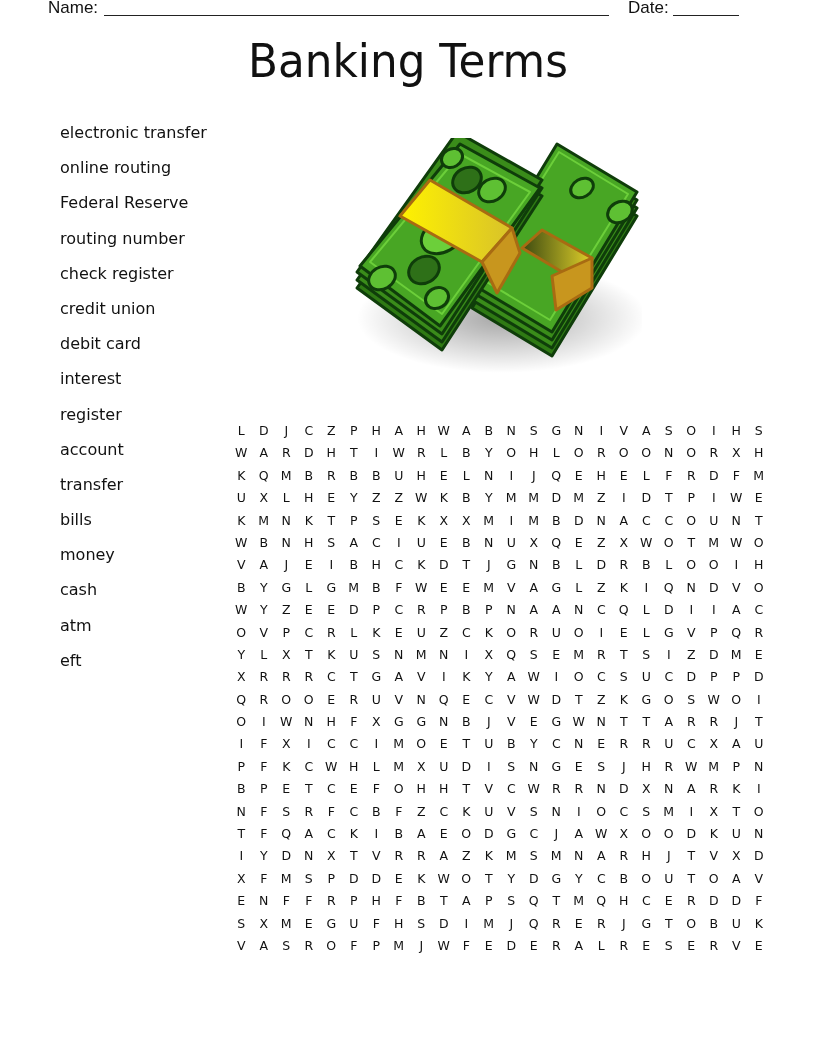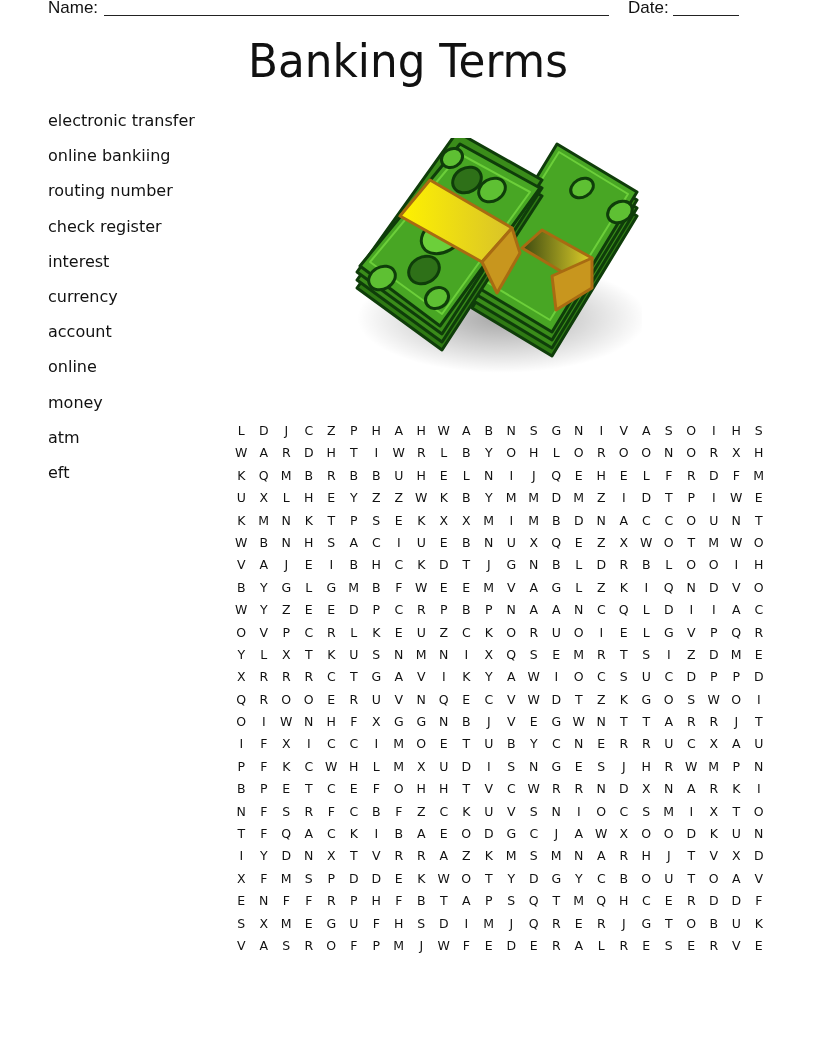--- a/index.html
+++ b/index.html
@@ -14,21 +14,21 @@
   .header-line .date-label { position: absolute; left: 580px; top: 0; }
   .header-line .date-blank { position: absolute; left: 625px; top: 0; width: 66px; border-bottom: 1px solid #222; height: 17px; }
   .title {
     position: absolute; top: 34px; left: 0; width: 816px; text-align: center;
     font-family: "DejaVu Sans", sans-serif; font-size: 46px; font-weight: normal;
     letter-spacing: 0px; color: #111; margin: 0;
     transform: scaleX(0.95);
   }
   .word-list {
     position: absolute; top: 110px; left: 48px; width: 180px;
-    list-style: none; margin: 0; padding: 0;
+    list-style: none; margin: 12px; padding: 0;
     font-family: "DejaVu Sans", sans-serif; font-size: 16px; color: #111;
   }
   .word-list li { height: 35.2px; line-height: 22px; white-space: nowrap; }
   .money-art { position: absolute; top: 138px; left: 352px; width: 290px; height: 250px; }
   .grid {
     position: absolute; top: 420px; left: 230px;
     display: grid; grid-template-columns: repeat(24, 22.5px);
     grid-auto-rows: 22.4px;
     font-family: "DejaVu Sans", sans-serif; font-size: 12.5px; color: #111;
   }
@@ -41,28 +41,33 @@
   <span class="name-label">Name:</span>
   <span class="name-blank"></span>
   <span class="date-label">Date:</span>
   <span class="date-blank"></span>
 </div>
 
 <h1 class="title">Banking Terms</h1>
 
 <ul class="word-list">
   <li>electronic transfer</li>
-  <li>online bankiing</li>
+  <li>online routing</li>
+  <li>Federal Reserve</li>
   <li>routing number</li>
   <li>check register</li>
+  <li>credit union</li>
+  <li>debit card</li>
   <li>interest</li>
-  <li>currency</li>
+  <li>register</li>
   <li>account</li>
-  <li>online</li>
+  <li>transfer</li>
+  <li>bills</li>
   <li>money</li>
+  <li>cash</li>
   <li>atm</li>
   <li>eft</li>
 </ul>
 
 <div class="money-art">
   <svg width="290" height="250" viewBox="0 0 290 250" xmlns="http://www.w3.org/2000/svg">
     <defs>
       <radialGradient id="shadow" cx="50%" cy="50%" r="50%">
         <stop offset="0%" stop-color="#000" stop-opacity="0.35"></stop>
         <stop offset="100%" stop-color="#000" stop-opacity="0"></stop>

